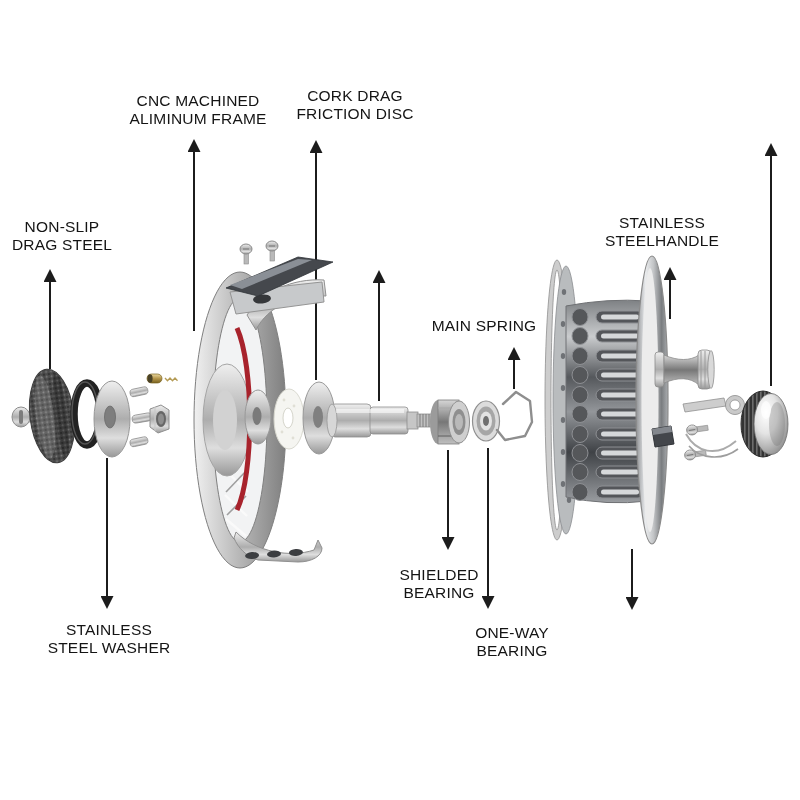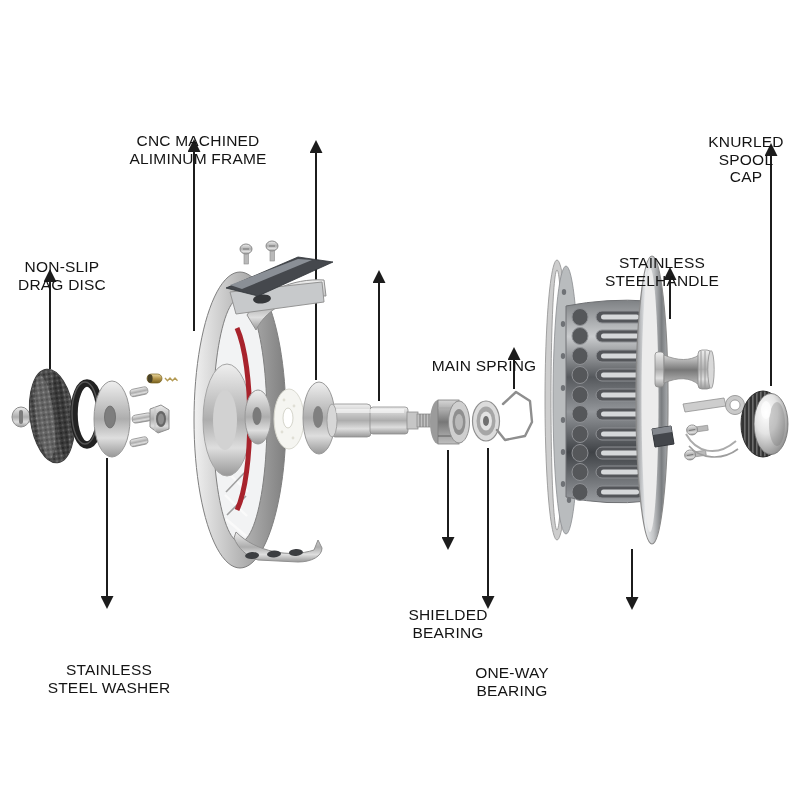--- a/index.html
+++ b/index.html
@@ -1,21 +1,21 @@
 <!DOCTYPE html>
 <html><head>
 <meta charset="utf-8">
 <style>
   html,body{margin:0;padding:0;background:#ffffff;}
   .stage{position:relative;width:800px;height:800px;background:#ffffff;overflow:hidden;
          font-family:"Liberation Sans",sans-serif;}
   .scene{position:absolute;left:0;top:0;}
   .label{position:absolute;transform:translateX(-50%);text-align:center;
          font-size:15.5px;line-height:17.5px;font-weight:500;color:#141414;
-         letter-spacing:.2px;white-space:pre-line;margin-top:40px;}
+         letter-spacing:.2px;white-space:pre-line;}
 </style>
 </head>
 <body>
 
 <div class="stage">
 
 <svg class="scene" width="800" height="800" viewBox="0 0 800 800">
   <defs>
     <marker id="ah" viewBox="0 0 10 10" refX="8.5" refY="5" markerWidth="6.5" markerHeight="6.5" orient="auto">
       <path d="M0,0 L10,5 L0,10 z" fill="#1c1c1c"></path>
@@ -320,27 +320,27 @@
   <g>
     <ellipse cx="763" cy="424" rx="22" ry="33" fill="url(#capKnurl)" stroke="#2b2b2b"></ellipse>
     <ellipse cx="771" cy="424" rx="17" ry="30.5" fill="url(#gDome)" stroke="#6f6f6f" stroke-width=".8"></ellipse>
     <ellipse cx="777" cy="424" rx="8" ry="22" fill="#6e6e6e" opacity=".3"></ellipse>
     <ellipse cx="766" cy="410" rx="5" ry="9" fill="#ffffff" opacity=".7"></ellipse>
   </g>
 </svg>
 
 <div class="label" style="left:198px;top:92px">CNC MACHINED
 ALIMINUM FRAME</div>
-<div class="label" style="left:746px;top:93px">KNURLED
-SPOOL CAP</div>
+<div class="label" style="left:355px;top:87px">CORK DRAG
+FRICTION DISC</div>
 <div class="label" style="left:62px;top:218px">NON-SLIP
-DRAG DISC</div>
+DRAG STEEL</div>
 <div class="label" style="left:484px;top:317px">MAIN SPRING</div>
 <div class="label" style="left:662px;top:214px">STAINLESS
 STEELHANDLE</div>
 <div class="label" style="left:109px;top:621px">STAINLESS
 STEEL WASHER</div>
-<div class="label" style="left:448px;top:566px">SHIELDED
+<div class="label" style="left:439px;top:566px">SHIELDED
 BEARING</div>
 <div class="label" style="left:512px;top:624px">ONE-WAY
 BEARING</div>
 
 </div>
 
 </body></html>

